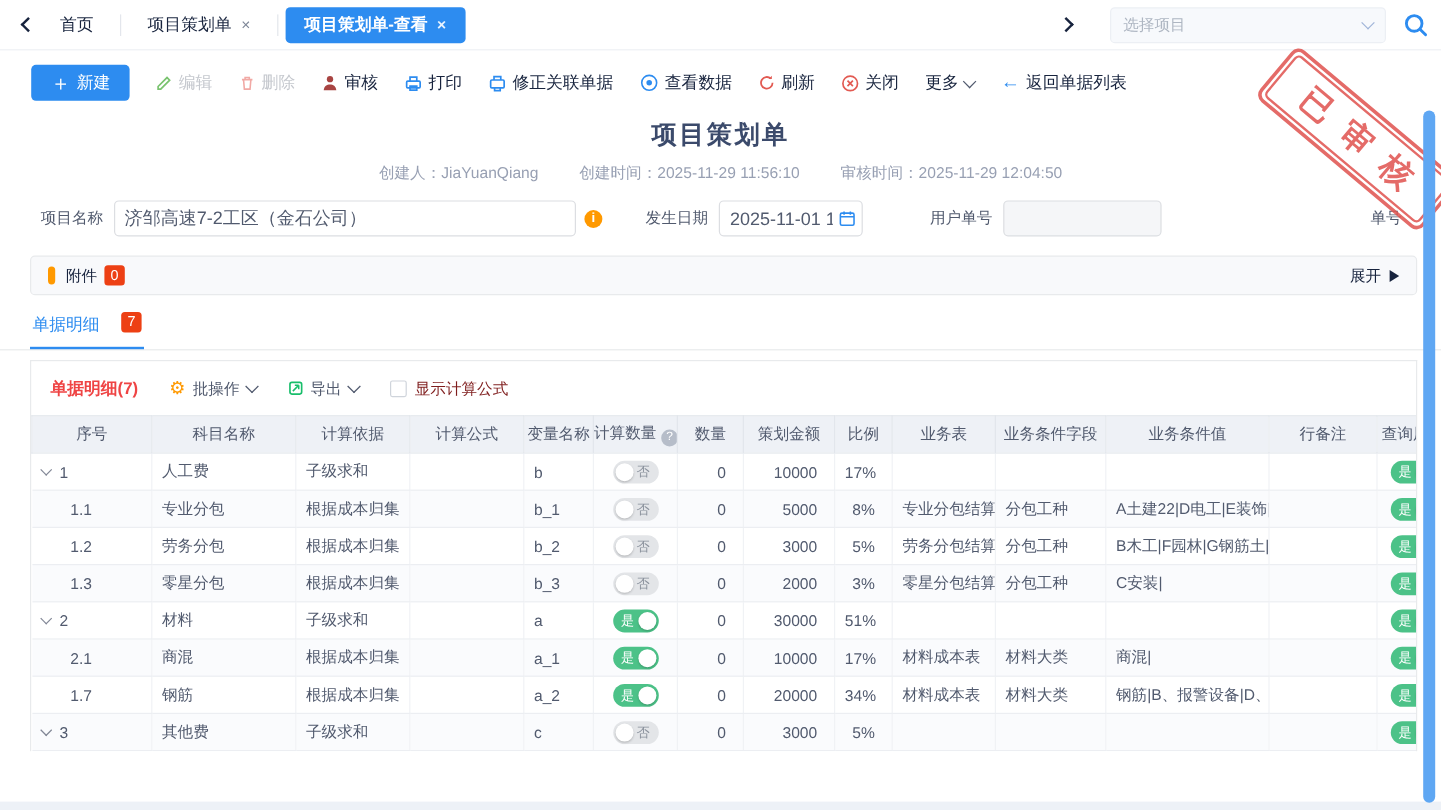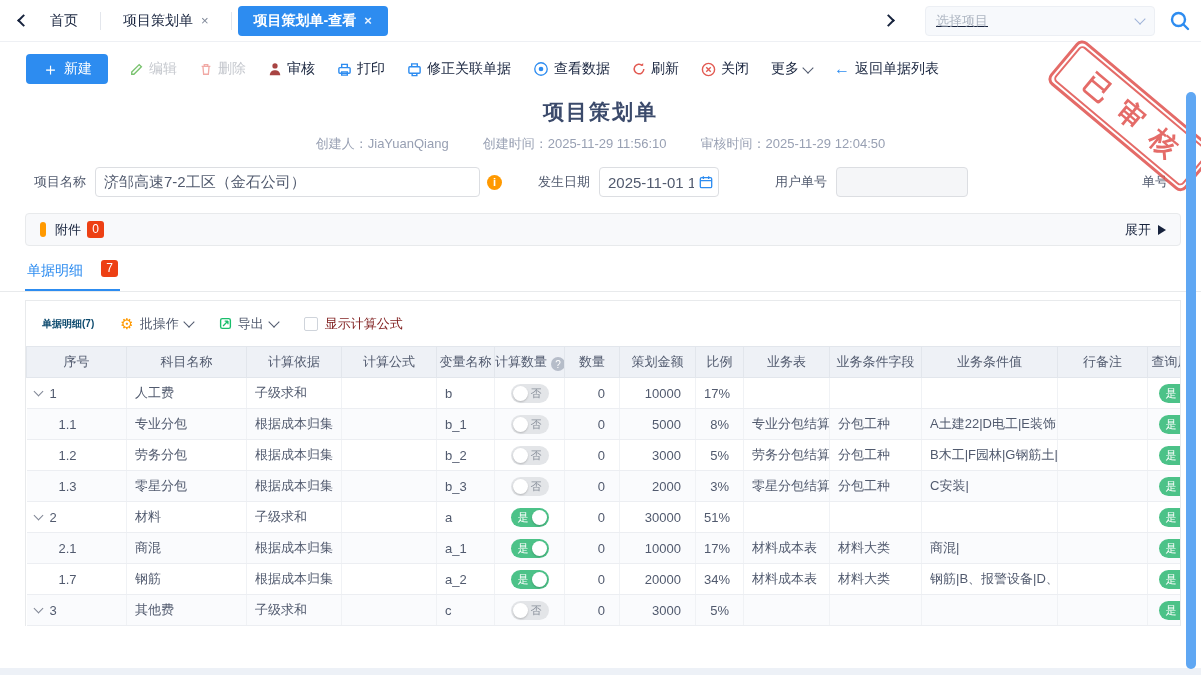--- a/index.html
+++ b/index.html
@@ -16,21 +16,21 @@
   .chev.right { transform:rotate(-135deg); }
   .home-link { font-size:14px; padding:0 22px 0 14px; cursor:pointer; }
   .tab-sep { width:1px; height:18px; background:#e3e6ec; }
   .tab { display:flex; align-items:center; gap:8px; font-size:14px; padding:0 16px; height:30px;
     border-radius:4px; cursor:pointer; margin:0 6px; }
   .tab .x { font-size:13px; color:#7d8697; }
   .tab.active { background:var(--accent); color:#fff; font-weight:bold; }
   .tab.active .x { color:#eaf4ff; }
   .topbar-right { margin-left:auto; display:flex; align-items:center; }
   .proj-select { width:230px; height:30px; background:#f7f9fc; border:1px solid #eceff4; border-radius:4px;
-    display:flex; align-items:center; padding:0 10px; margin:0 14px 0 24px;text-decoration:underline; }
+    display:flex; align-items:center; padding:0 10px; margin:0 14px 0 24px; }
   .proj-select input { border:0; outline:0; background:transparent; flex:1; font-size:13px; color:#515a6e;
     font-family:inherit; }
   .proj-select input::placeholder { color:#aeb6c2; }
 
   
   .toolbar { display:flex; align-items:center; gap:22px; padding:12px 16px 8px 26px; font-size:14px; }
   .btn-primary { display:flex; align-items:center; gap:5px; background:var(--accent); color:#fff;
     border:0; border-radius:4px; height:30px; padding:0 16px; font-size:14px; cursor:pointer; font-family:inherit; }
   .tbtn { display:flex; align-items:center; gap:5px; cursor:pointer; color:#17233d; white-space:nowrap; }
   .tbtn.disabled { color:#c5c8ce; cursor:not-allowed; }
@@ -77,21 +77,21 @@
   
   .tabstrip { margin-top:12px; border-bottom:1px solid #e8eaec; padding-left:25px; height:34px; display:flex; }
   .dtab { display:flex; align-items:flex-start; gap:12px; color:var(--accent); font-size:14px;
     border-bottom:2px solid var(--accent); padding:4px 2px 0 2px; cursor:pointer; }
   .dtab .badge { transform:translateY(-2px); }
 
   
   .card { margin:8px 0 0 25px; width:1156px; border:1px solid #e8eaec; border-bottom:0; background:#fff;
     overflow:hidden; position:relative; }
   .card-toolbar { height:45px; display:flex; align-items:center; gap:26px; padding:0 16px; }
-  .card-title { font-size:10px; font-weight:bold; color:#0c4a6e; }
+  .card-title { font-size:14px; font-weight:bold; color:#ef4444; }
   .mini-btn { display:flex; align-items:center; gap:6px; font-size:13px; color:#515a6e; cursor:pointer; }
   .gear { color:#f90; font-size:15px; line-height:1; }
   .chk { width:14px; height:14px; border:1px solid #cfd4db; border-radius:2px; background:#fff; cursor:pointer; }
   .chk-label { font-size:13px; color:#7f1d1d; margin-left:7px; }
   .chk-wrap { display:flex; align-items:center; }
 
   table { border-collapse:collapse; table-layout:fixed; width:1181px; font-size:13px; }
   thead th { background:#eef1f6; color:#515a6e; font-weight:normal; height:31px;
     border:1px solid #e2e6ec; border-left:0; white-space:nowrap; overflow:hidden; }
   thead th:first-child { border-left:1px solid #e2e6ec; }

